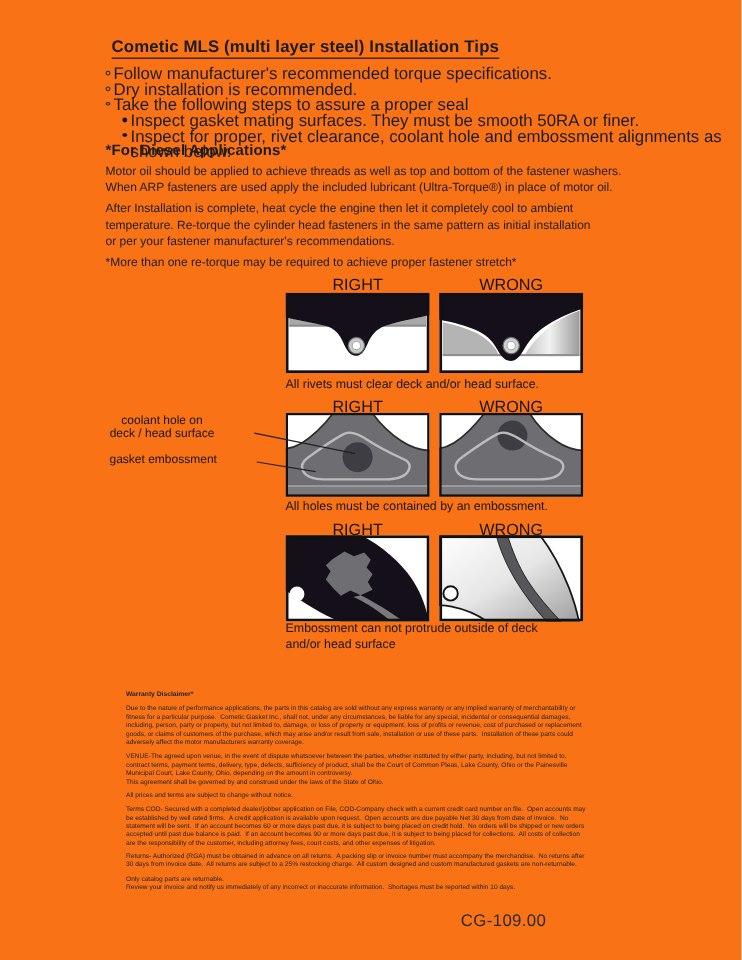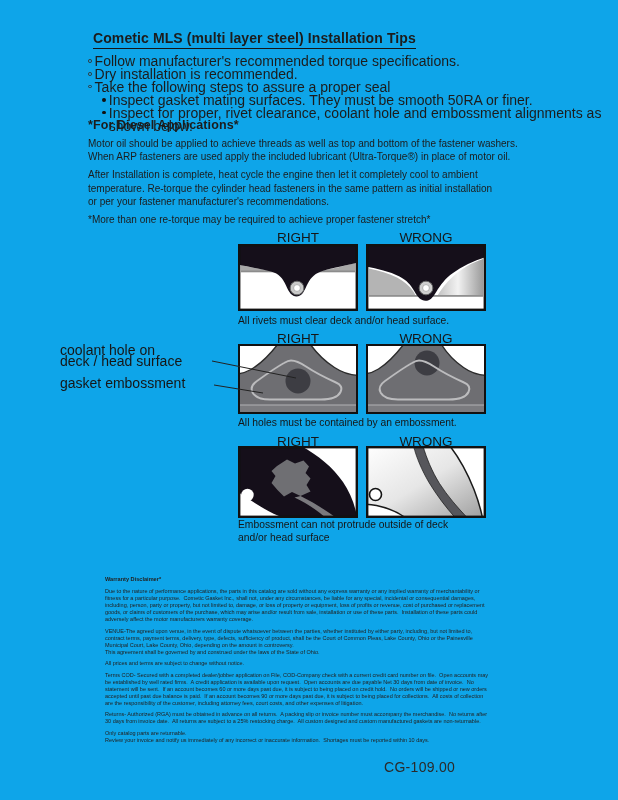--- a/index.html
+++ b/index.html
@@ -1,37 +1,37 @@
 <!DOCTYPE html>
 <html><head>
 <meta charset="utf-8">
 <style>
   *{margin:0;padding:0;box-sizing:border-box}
   html,body{width:618px;height:800px;background:#fff}
   body{font-family:"Liberation Sans","DejaVu Sans",sans-serif;color:#1c1c1c;position:relative}
-  .page{position:absolute;inset:0;background:#0ea5e9;overflow:hidden}
+  .page{position:absolute;inset:0;background:#f97316;overflow:hidden}
 
   .title{position:absolute;left:93px;top:30px;font-size:14px;font-weight:700;letter-spacing:.1px;
          border-bottom:1.6px solid #151515;padding-bottom:2px;white-space:nowrap}
 
   .tips{position:absolute;left:88px;top:55px;font-size:14px;line-height:12.9px;width:520px}
   .row{display:flex;align-items:flex-start}
   .row.sub{padding-left:14px}
   .m-o{width:3.6px;height:3.6px;border:1px solid #333;border-radius:50%;margin:4px 3px 0 0;flex:none}
   .m-d{width:3.8px;height:3.8px;background:#111;border-radius:50%;margin:4px 3px 0 0;flex:none}
 
   .diesel{position:absolute;left:88px;top:118px;width:470px}
   .diesel h2{font-size:12.5px;font-weight:700;margin-bottom:5px;letter-spacing:.1px}
   .diesel p{font-size:10px;line-height:13.2px;margin-bottom:5px;white-space:pre-line}
 
   .figs{position:absolute;left:0;top:228px;width:498px;height:330px}
   .lbl{position:absolute;font-size:13.5px;color:#161616;text-align:center;width:120px;white-space:nowrap}
   .cap{position:absolute;font-size:10.3px;line-height:12.5px;color:#161616;white-space:pre-line}
   .box{position:absolute}
-  .ann{position:absolute;font-size:14px;line-height:11px;text-align:left;white-space:pre-line;color:#161616}
+  .ann{position:absolute;font-size:10px;line-height:11px;text-align:center;white-space:pre-line;color:#161616}
   .leads{position:absolute;left:0;top:0;width:618px;height:330px;pointer-events:none}
 
   .legal{position:absolute;left:105px;top:576px;width:436px;font-size:5.5px;line-height:7px;color:#222}
   .legal h3{font-size:5.6px;font-weight:700;margin-bottom:5px}
   .legal p{margin-bottom:4.5px;white-space:pre-wrap}
 
   .pagecode{position:absolute;left:384px;top:759px;font-size:14px;letter-spacing:.3px;color:#2a2a2a}
 </style>
 </head>
 <body>

